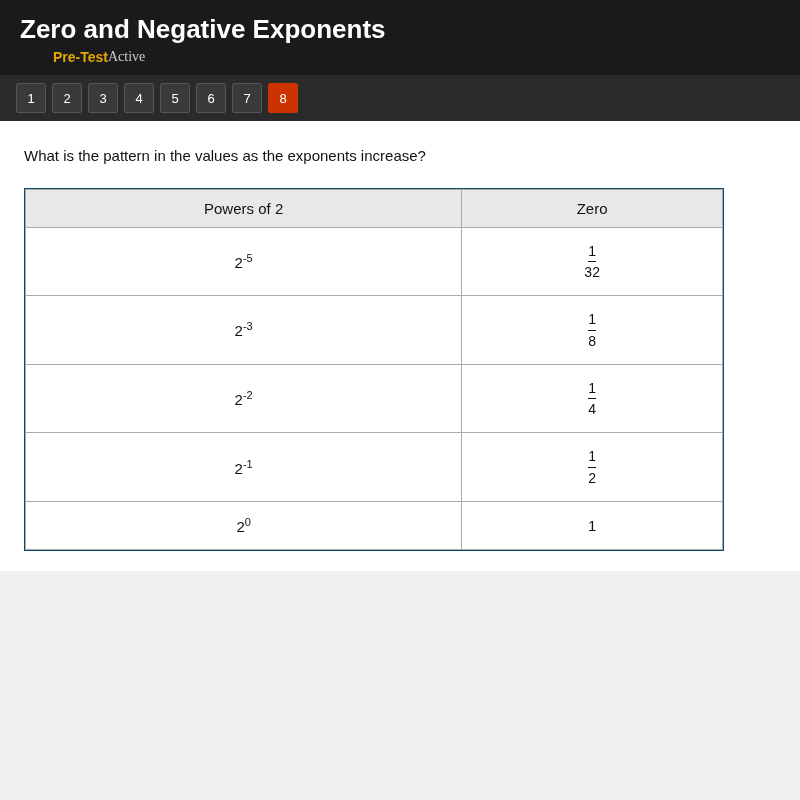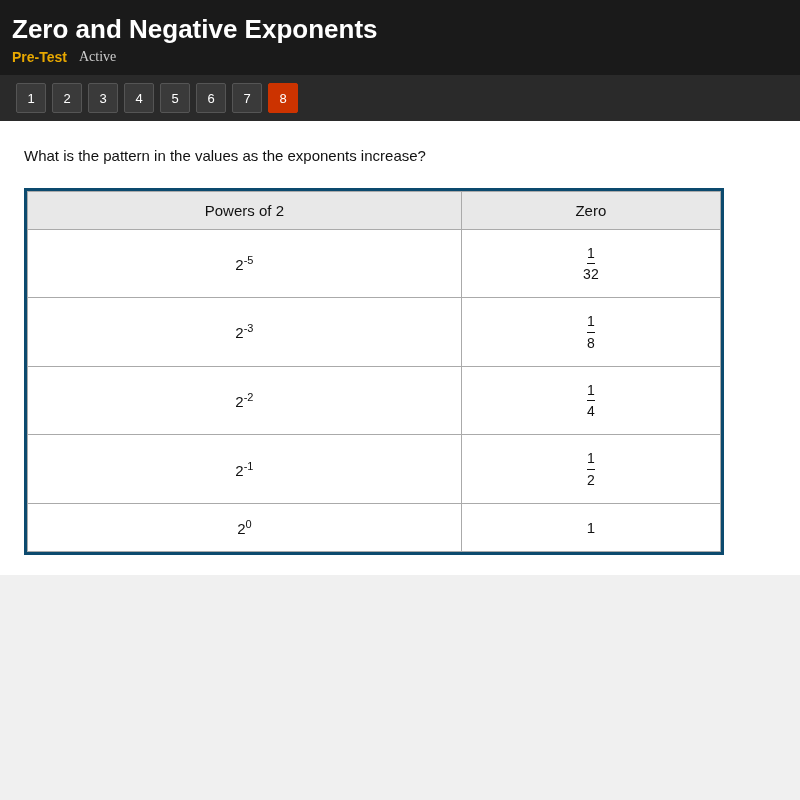--- a/index.html
+++ b/index.html
@@ -7,34 +7,34 @@
     body {
       width: 800px;
       height: 800px;
       background: #f0f0f0;
       font-family: Arial, sans-serif;
       overflow: hidden;
     }
 
     .header {
       background: #1a1a1a;
-      padding: 14px 16px 10px 12px;
+      padding: 14px 16px 10px 20px;
     }
 
     .page-title {
       color: #ffffff;
       font-size: 26px;
       font-weight: bold;
       margin-bottom: 4px;
     }
 
     .subtitle-row {
       display: flex;
       align-items: center;
-      gap: 12px;
+      margin-left: 33px;
     }
 
     .pre-test-label {
       color: #e8a800;
       font-size: 14px;
       font-weight: bold;
     }
 
     .active-label {
       color: #cccccc;
@@ -77,21 +77,21 @@
     }
 
     .question-text {
       font-size: 15px;
       color: #111111;
       margin-bottom: 20px;
       line-height: 1.5;
     }
 
     .table-container {
-      border: 3px solid #0c4a6e;
+      border: 1px solid #0c4a6e;
       width: 100%;
       max-width: 700px;
     }
 
     table {
       width: 100%;
       border-collapse: collapse;
     }
 
     thead tr {

